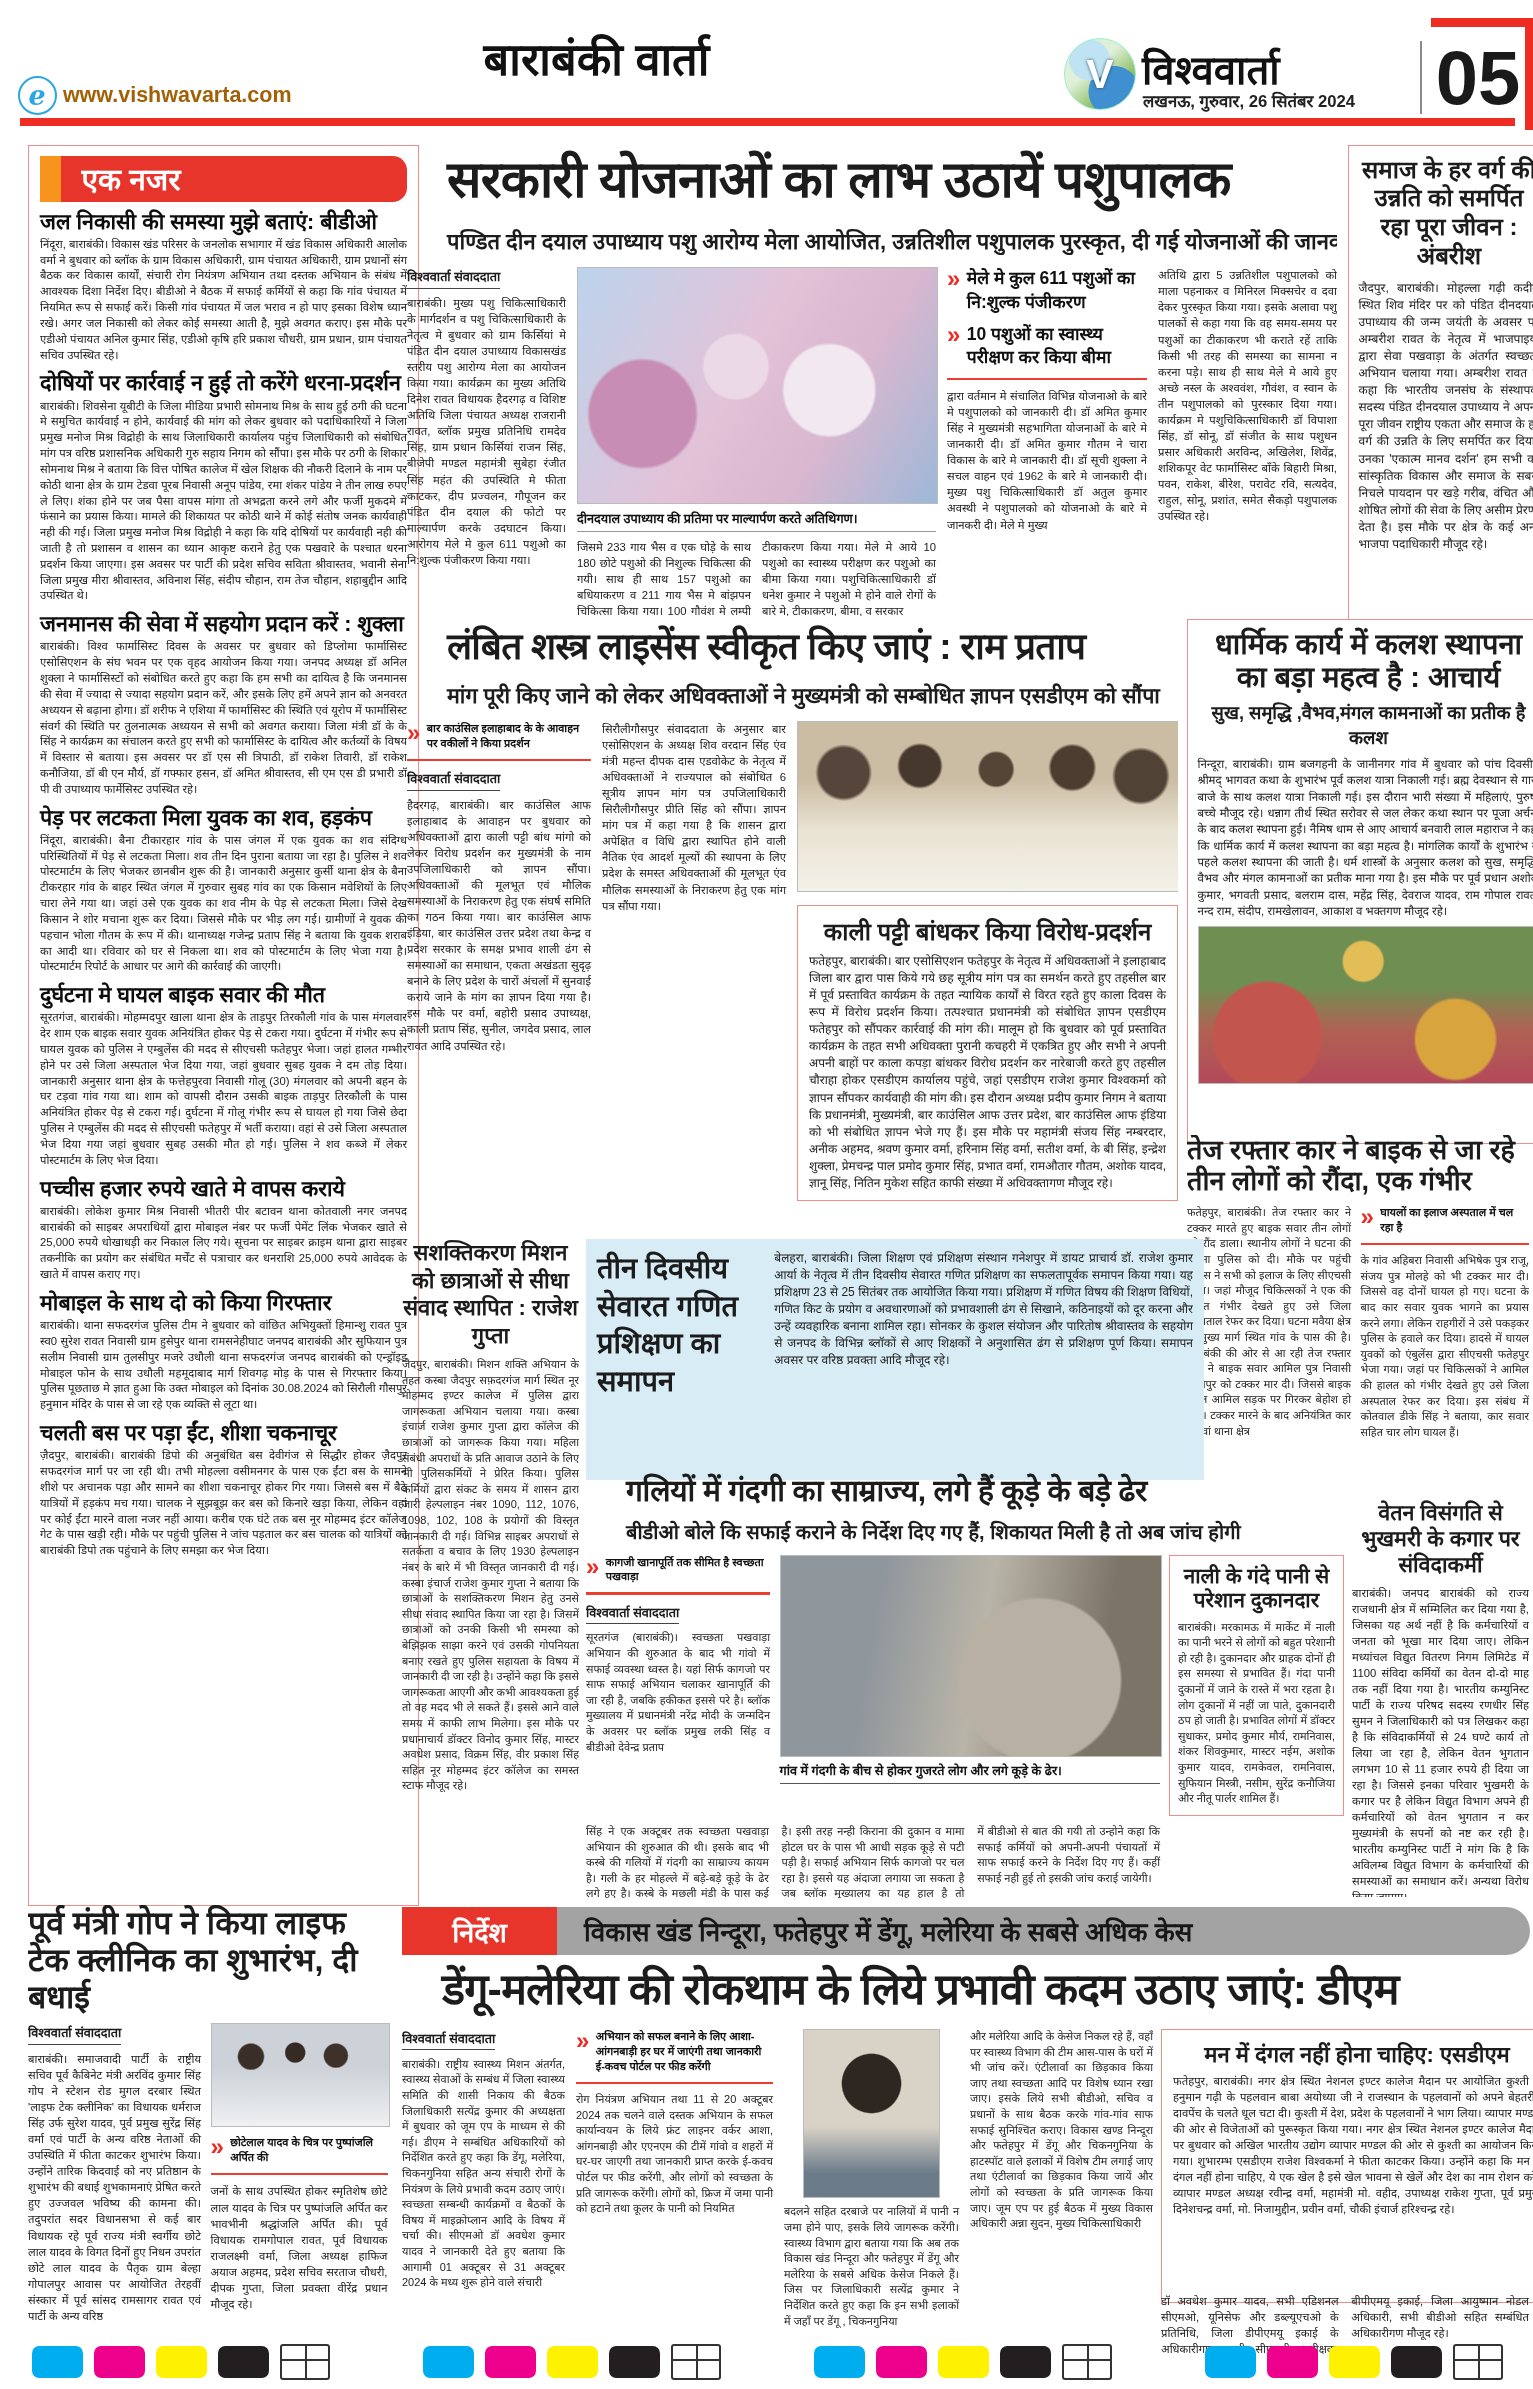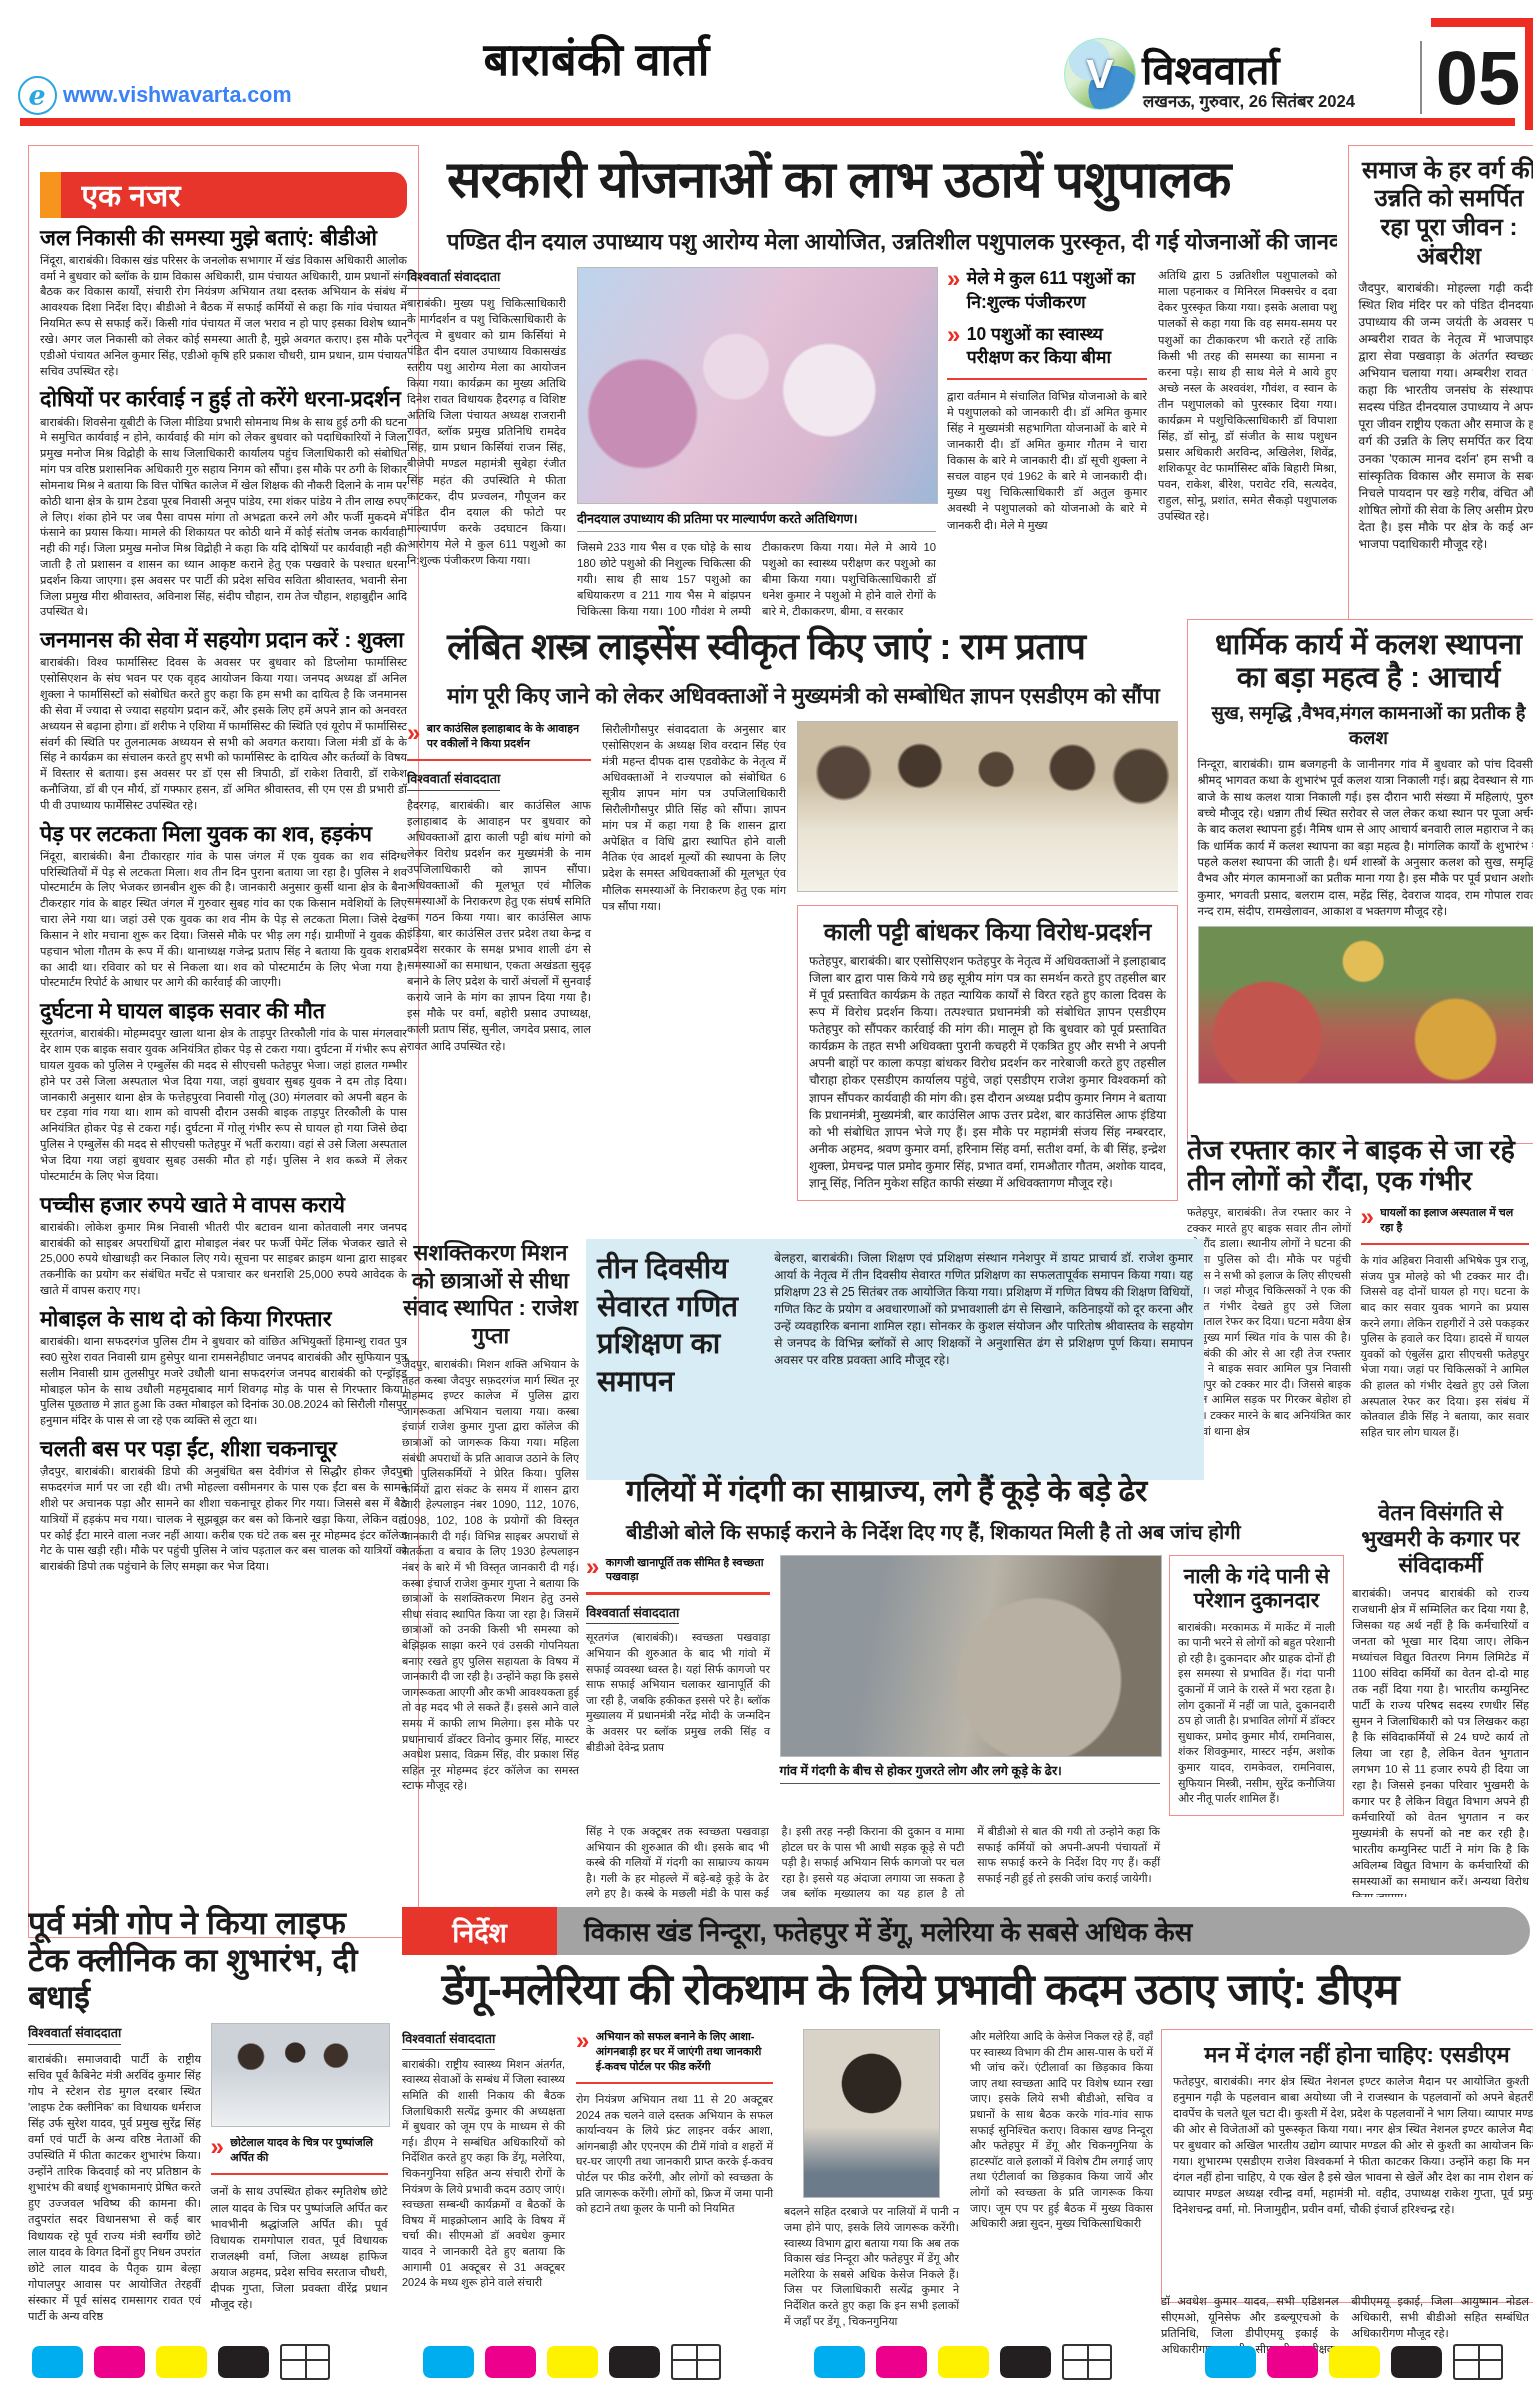--- a/index.html
+++ b/index.html
@@ -6,21 +6,21 @@
   .page{position:relative;width:1533px;height:2389px;background:#fff;overflow:hidden;
         font-family:"Liberation Sans","DejaVu Sans",sans-serif;color:#1c1c1c;}
   .abs{position:absolute;}
   .clip{overflow:hidden;}
   .box{border:1.6px solid #ef8e8a;background:#fff;}
   .jus{text-align:justify;}
   
   .site{left:17.5px;top:76px;display:flex;align-items:center;gap:6.4px;}
   .ie{width:35px;height:35px;border-radius:50%;border:2.4px solid #2ba7e0;color:#2ba7e0;
       font:italic 700 27px "DejaVu Serif",serif;display:flex;align-items:center;justify-content:center;}
-  .url{font-size:21.5px;font-weight:800;color:#3b82f6;}
+  .url{font-size:21.5px;font-weight:800;color:#a16207;}
   .sect{left:342px;top:27px;width:509px;text-align:center;font-size:45px;font-weight:800;color:#111;}
   .globe{left:1064px;top:38px;width:70px;height:70px;border-radius:50%;
          background:radial-gradient(circle at 35% 30%,#bfe3f2 0 30%,transparent 31%),
                     radial-gradient(circle at 70% 75%,#3f8fd1 0 35%,transparent 36%),
                     linear-gradient(140deg,#dff0d8 0 40%,#8fbf66 70%,#4e94c8);
          display:flex;align-items:center;justify-content:center;border:1.6px solid #9ec;}
   .globe span{font-size:41px;font-weight:800;color:#fff;text-shadow:0 0 3.2px #246;}
   .masthead{left:1142px;top:41px;font-size:40px;font-weight:800;color:#111;}
   .dateline{left:1143px;top:89px;font-size:16.7px;font-weight:700;color:#222;}
   .vline{left:1420px;top:41px;width:1.6px;height:73px;background:#8a8a8a;}
@@ -93,21 +93,21 @@
   <div class="abs sect">बाराबंकी वार्ता</div>
   <div class="abs globe">
       <span>V</span>
     </div>
   <div class="abs masthead">विश्ववार्ता</div>
   <div class="abs dateline">लखनऊ,  गुरुवार, 26 सितंबर 2024</div>
   <div class="abs vline"></div>
   <div class="abs pagenum">05</div>
   <div class="abs redrule"></div>
 
-  <div class="abs box clip" style="left:28px;top:145px;width:367px;height:1743px;padding:24px 11px;">
+  <div class="abs box clip" style="left:28px;top:145px;width:367px;height:1743px;padding:8px 11px;">
     <div class="enj-head">
       <div class="enj-orange"></div>
       <div class="enj-red">
           <span>एक नजर</span>
         </div>
     </div>
     <div class="enj-item">
       <h3>जल निकासी की समस्या मुझे बताएं: बीडीओ</h3>
       <p class="jus">निंदूरा, बाराबंकी। विकास खंड परिसर के जनलोक सभागार में खंड विकास अधिकारी आलोक वर्मा ने बुधवार को ब्लॉक के ग्राम विकास अधिकारी, ग्राम पंचायत अधिकारी, ग्राम प्रधानों संग बैठक कर विकास कार्यों, संचारी रोग नियंत्रण अभियान तथा दस्तक अभियान के संबंध में आवश्यक दिशा निर्देश दिए। बीडीओ ने बैठक में सफाई कर्मियों से कहा कि गांव पंचायत में नियमित रूप से सफाई करें। किसी गांव पंचायत में जल भराव न हो पाए इसका विशेष ध्यान रखे। अगर जल निकासी को लेकर कोई समस्या आती है, मुझे अवगत कराए। इस मौके पर एडीओ पंचायत अनिल कुमार सिंह, एडीओ कृषि हरि प्रकाश चौधरी, ग्राम प्रधान, ग्राम पंचायत सचिव उपस्थित रहे।</p>
     </div>

